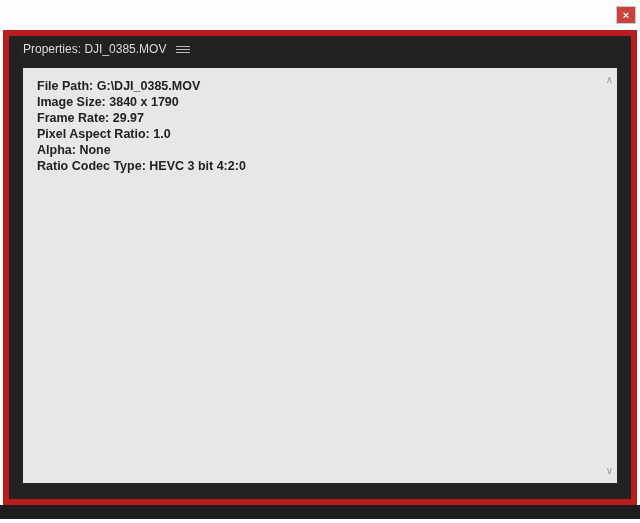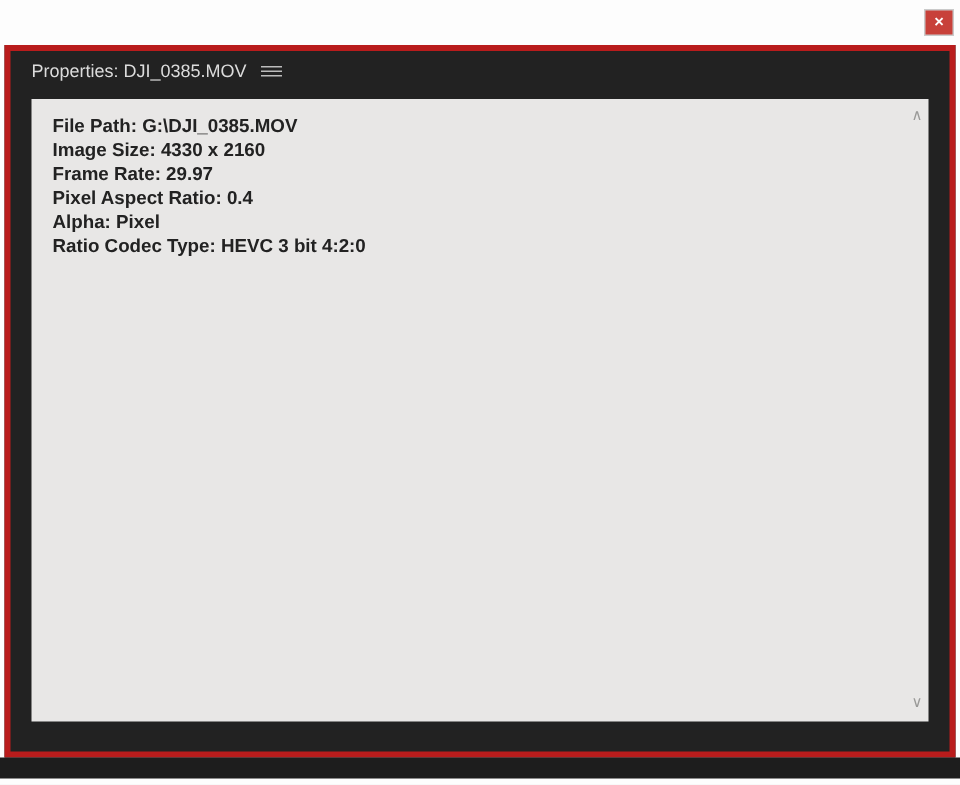--- a/index.html
+++ b/index.html
@@ -30,21 +30,21 @@
     text-align: center;
     cursor: pointer;
     font-weight: bold;
     box-shadow: 0 0 0 1px rgba(0,0,0,0.2);
   }
   .panel-outer {
     width: 634px;
     height: 475px;
     margin-left: 3px;
     background: #222222;
-    border: 4px solid #b91c1c;
+    border: 6px solid #b91c1c;
     box-sizing: border-box;
   }
   .panel-header {
     height: 26px;
     display: flex;
     align-items: center;
     padding: 0 14px;
     color: #dcdcdc;
     font-size: 12px;
     gap: 10px;
@@ -118,33 +118,33 @@
 
   <div class="content-box">
     <div class="scroll-up">∧</div>
 
     <div class="prop-row">
       <span>File Path:</span>
       <span>G:\DJI_0385.MOV</span>
     </div>
     <div class="prop-row">
       <span>Image Size:</span>
-      <span>4330 x 2160</span>
+      <span>3840 x 1790</span>
     </div>
     <div class="prop-row">
       <span>Frame Rate:</span>
       <span>29.97</span>
     </div>
     <div class="prop-row">
       <span>Pixel Aspect Ratio:</span>
-      <span>0.4</span>
+      <span>1.0</span>
     </div>
     <div class="prop-row">
       <span>Alpha:</span>
-      <span>Pixel</span>
+      <span>None</span>
     </div>
     <div class="prop-row">
       <span>Ratio Codec Type:</span>
       <span>HEVC 3 bit  4:2:0</span>
     </div>
 
     <div class="scroll-down">∨</div>
   </div>
 </div>
 

